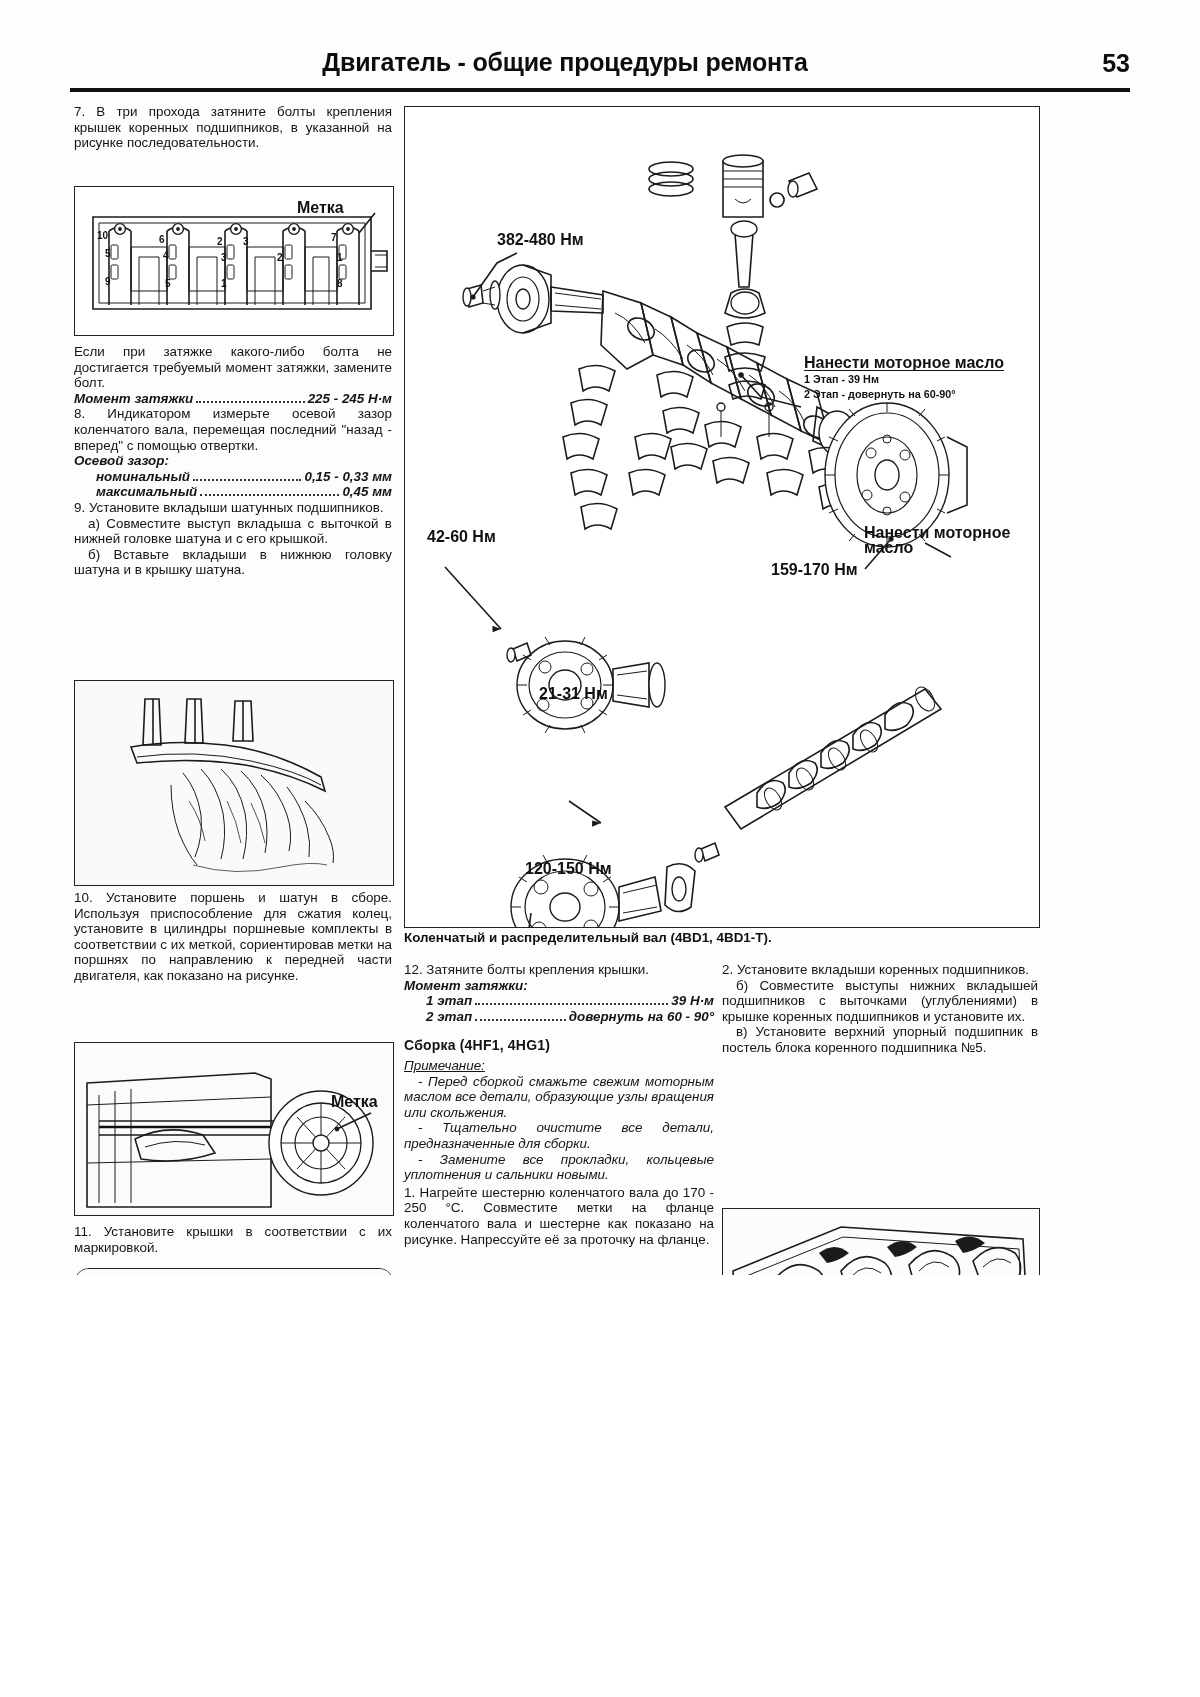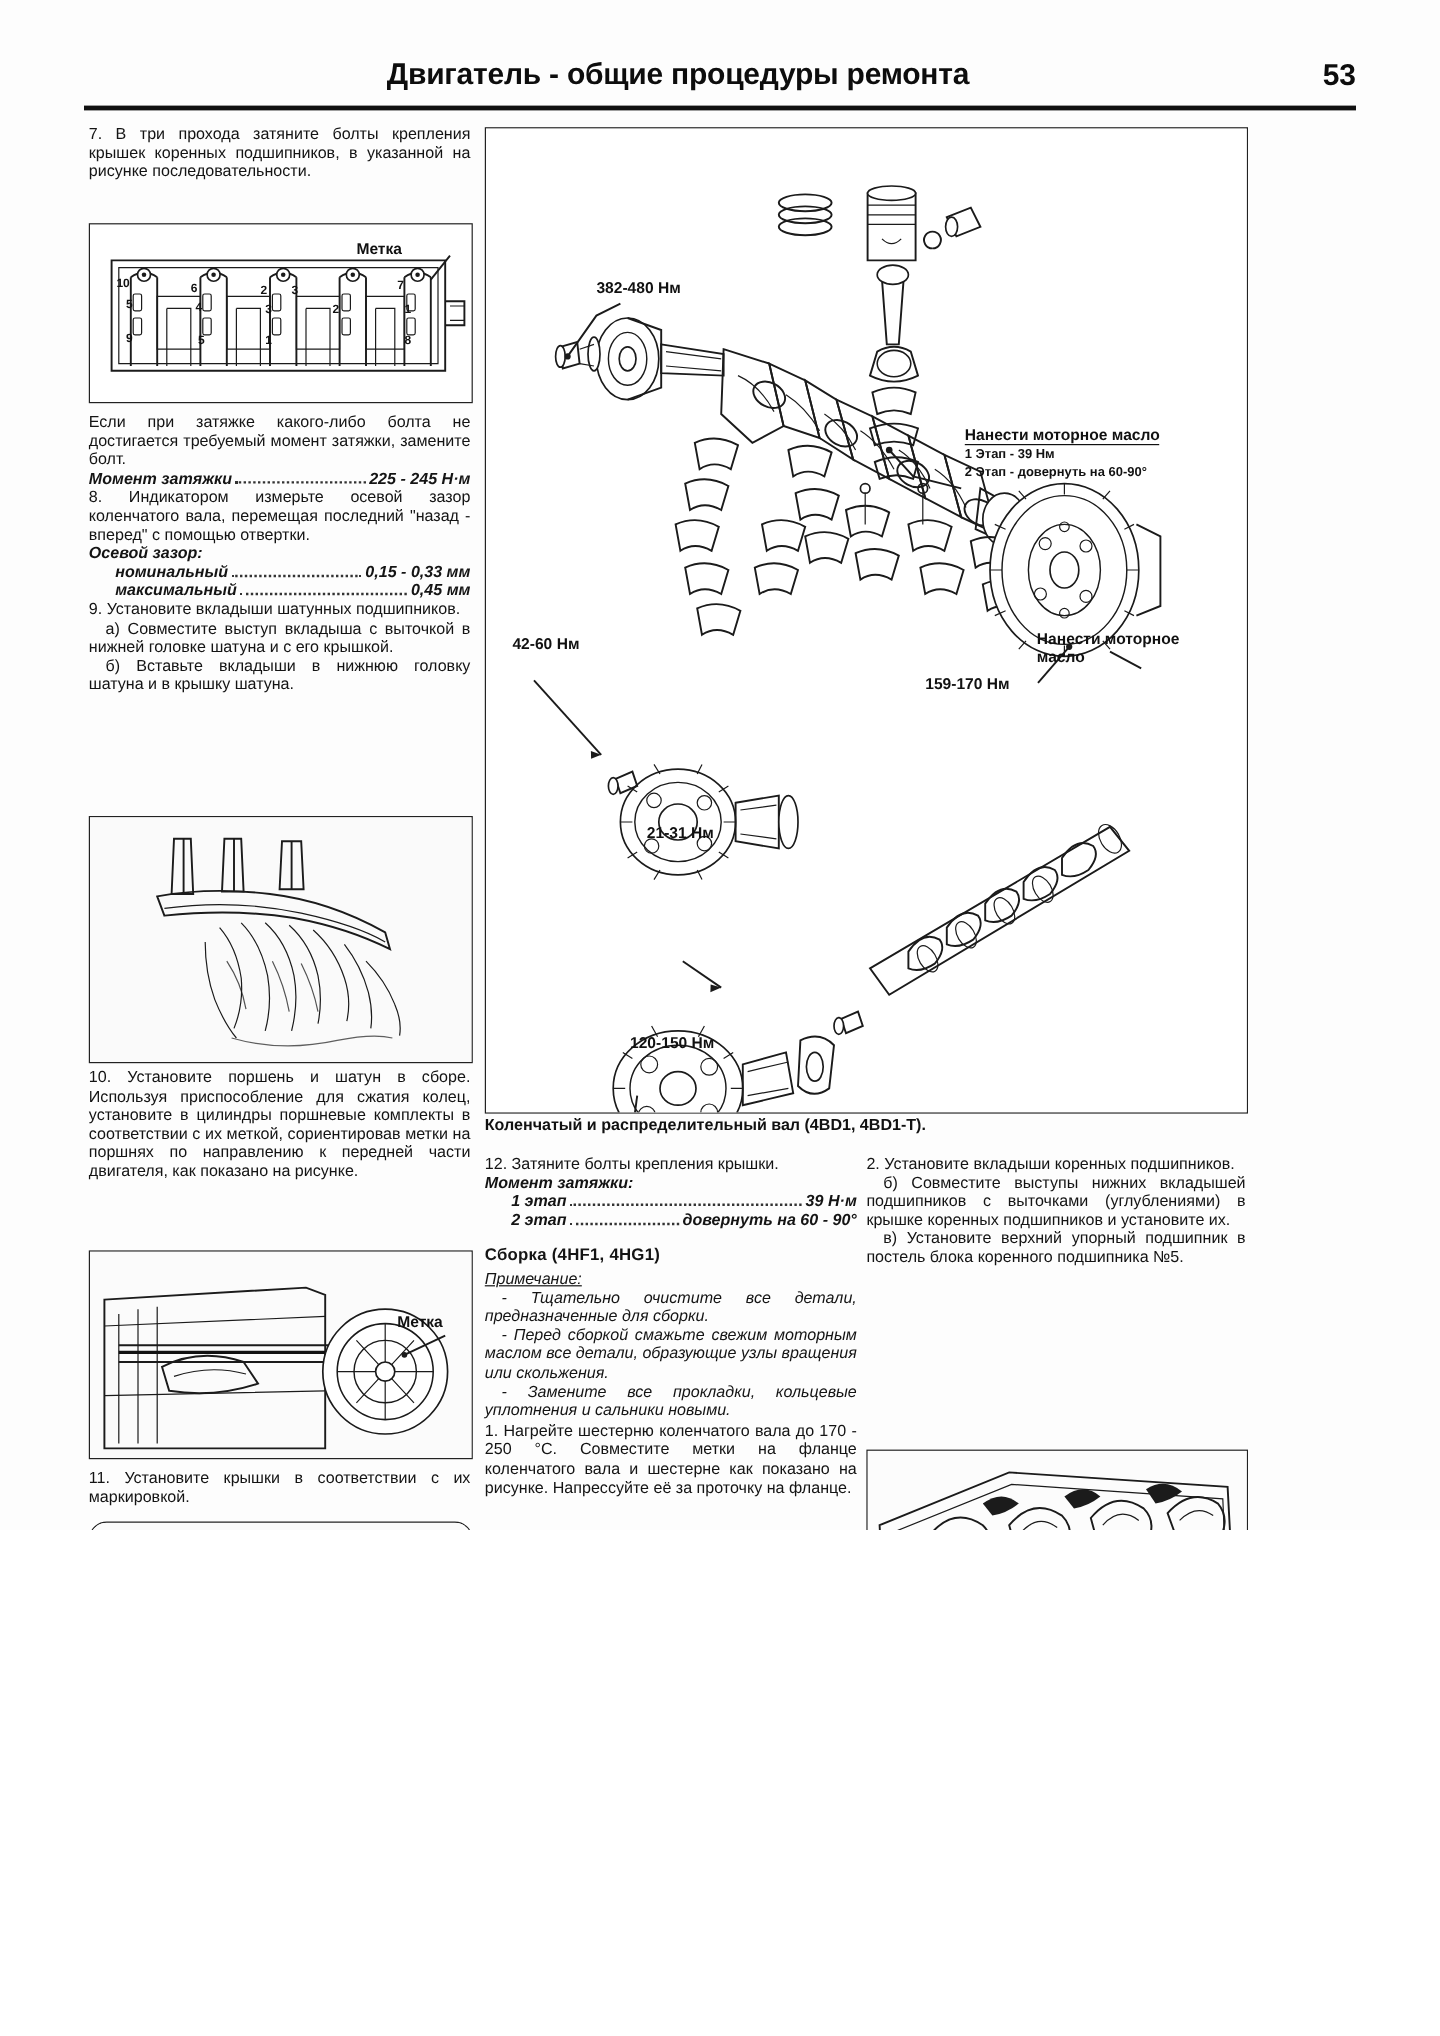--- a/index.html
+++ b/index.html
@@ -115,21 +115,21 @@
   }
   .cap {
     position: absolute;
     font-size: 13.4px;
     line-height: 15.6px;
   }
   .cap-b { font-weight: bold; }
 
   .figlabel {
     position: absolute;
-    font-size: 13px;
+    font-size: 16px;
     font-weight: bold;
     color: #111;
     white-space: nowrap;
     line-height: 13px;
   }
   .figlabel.sm { font-size: 10.8px; }
 
   svg { display: block; }
   .ln-t { stroke: #1b1b1b; fill: none; stroke-width: 1; }
   .ln-m { stroke: #1b1b1b; fill: none; stroke-width: 1.6; }
@@ -587,22 +587,22 @@
       <span class="dots"></span>
       <span class="val">39 Н·м</span>
     </div>
     <div class="spec pad">
       <span class="lbl">2 этап</span>
       <span class="dots"></span>
       <span class="val">довернуть на 60 - 90°</span>
     </div>
     <h2 class="sect">Сборка (4HF1, 4HG1)</h2>
     <p class="tx note-head">Примечание:</p>
+    <p class="tx italn indent">- Перед сборкой смажьте свежим моторным маслом все детали, образующие узлы вращения или скольжения.</p>
     <p class="tx italn indent">- Тщательно очистите все детали, предназначенные для сборки.</p>
-    <p class="tx italn indent">- Перед сборкой смажьте свежим моторным маслом все детали, образующие узлы вращения или скольжения.</p>
     <p class="tx italn indent">- Замените все прокладки, кольцевые уплотнения и сальники новыми.</p>
     <p class="tx" style="margin-top:2px;">1. Нагрейте шестерню коленчатого вала до 170 - 250 °С. Совместите метки на фланце коленчатого вала и шестерне как показано на рисунке. Напрессуйте её за проточку на фланце.</p>
   </div>
 
   <div class="fig" style="left:404px; top:1316px; width:310px; height:158px;">
     <svg width="310" height="158" viewBox="0 0 310 158">
       <rect x="0" y="0" width="310" height="158" fill="#fbfbfb"></rect>
       <rect x="124" y="4" width="182" height="110" fill="#e9e9e9" stroke="#9a9a9a" stroke-width="1"></rect>
 
       <ellipse cx="238" cy="58" rx="44" ry="42" class="fil-w"></ellipse>

